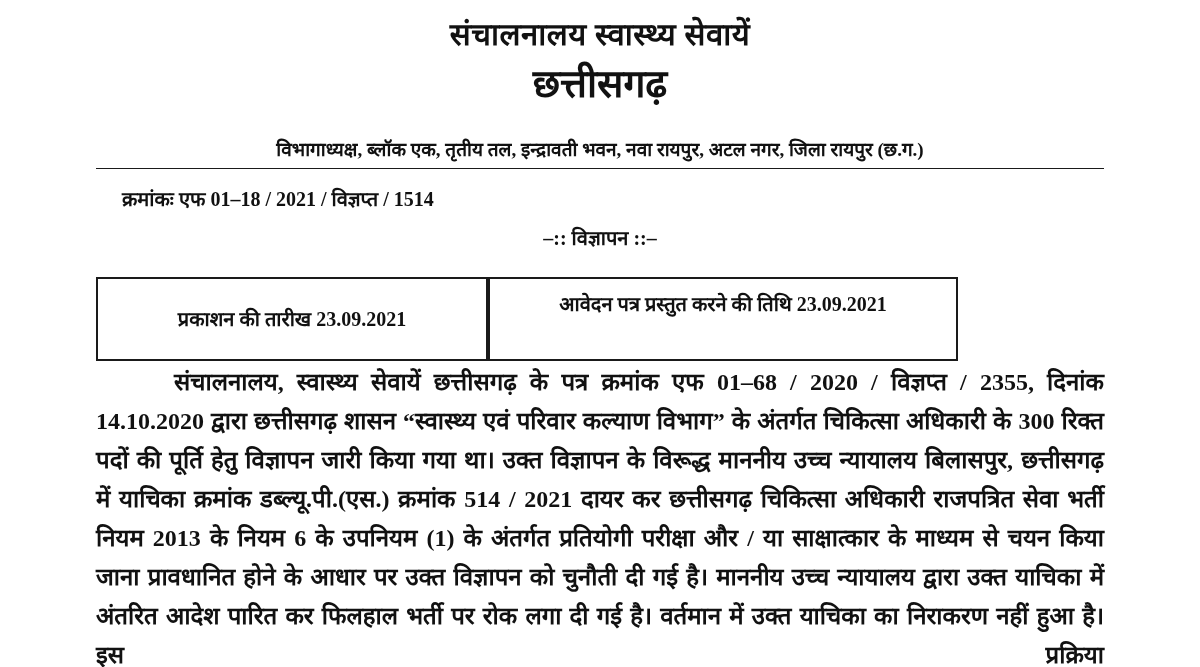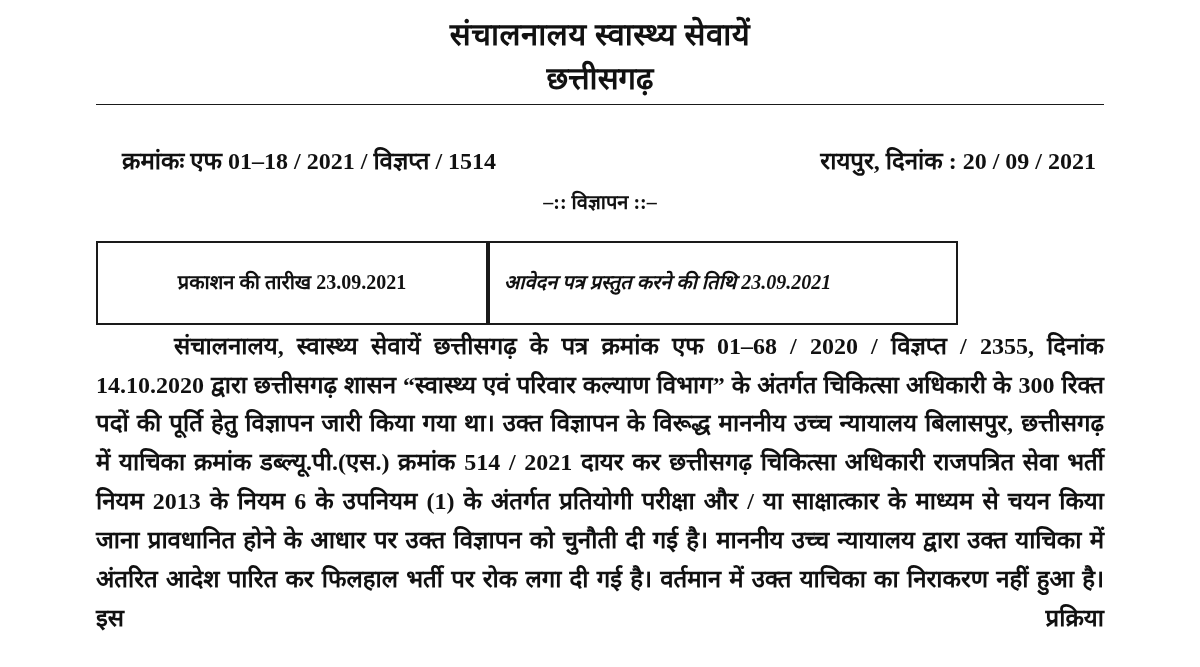--- a/index.html
+++ b/index.html
@@ -25,43 +25,43 @@
     text-align: center;
     margin-top: 8px;
   }
   .title-line1 {
     font-size: 31px;
     font-weight: 700;
     letter-spacing: 0.5px;
     line-height: 1.35;
   }
   .title-line2 {
-    font-size: 31px;
+    font-size: 39px;
     font-weight: 700;
     line-height: 1.35;
     margin-top: 2px;
   }
   .address-line {
     text-align: center;
     font-size: 19px;
     font-weight: 700;
     margin-top: 26px;
     margin-bottom: 6px;
   }
   .rule {
     border: none;
     border-top: 1.5px solid #1a1a1a;
     margin: 4px 0 0 0;
   }
   .meta-row {
     display: flex;
     justify-content: space-between;
     align-items: baseline;
-    margin-top: 38px;
-    font-size: 24px;
+    margin-top: 16px;
+    font-size: 20px;
     font-weight: 700;
   }
   .meta-left {
     padding-left: 26px;
   }
   .meta-right {
     padding-right: 8px;
   }
   .ad-heading {
     text-align: center;
@@ -88,23 +88,22 @@
     height: 84px;
     display: flex;
     align-items: center;
     justify-content: center;
     text-align: center;
   }
   .box-right {
     width: 470px;
     height: 84px;
     display: flex;
-    flex-direction: column;
+    flex-direction: row;
     justify-content: center;
-    font-style: italic;
   }
   .box-right .l1, .box-right .l2 {
     white-space: nowrap;
   }
   .body-text {
     margin-top: 2px;
     font-size: 24px;
     font-weight: 700;
     line-height: 1.62;
     text-align: justify;
@@ -119,26 +118,26 @@
 </head>
 <body>
 
 <div class="page">
 
   <div class="title-block">
     <div class="title-line1">संचालनालय स्वास्थ्य सेवायें</div>
     <div class="title-line2">छत्तीसगढ़</div>
   </div>
 
+  <div class="address-line">विभागाध्यक्ष, ब्लॉक एक, तृतीय तल, इन्द्रावती भवन, नवा रायपुर, अटल नगर, जिला रायपुर (छ.ग.)</div>
 
   <hr class="rule">
 
   <div class="meta-row">
     <div class="meta-left">क्रमांकः एफ 01–18 / 2021 / विज्ञप्त / 1514</div>
-    <div class="meta-right">रायपुर, दिनांक : 20 / 09 / 2021</div>
   </div>
 
   <div class="ad-heading">–:: विज्ञापन ::–</div>
 
   <div class="boxes">
     <div class="box box-left">
       <span>प्रकाशन की तारीख 23.09.2021</span>
     </div>
     <div class="box box-right">
       <div class="l1">आवेदन पत्र प्रस्तुत करने की तिथि 23.09.2021</div>

